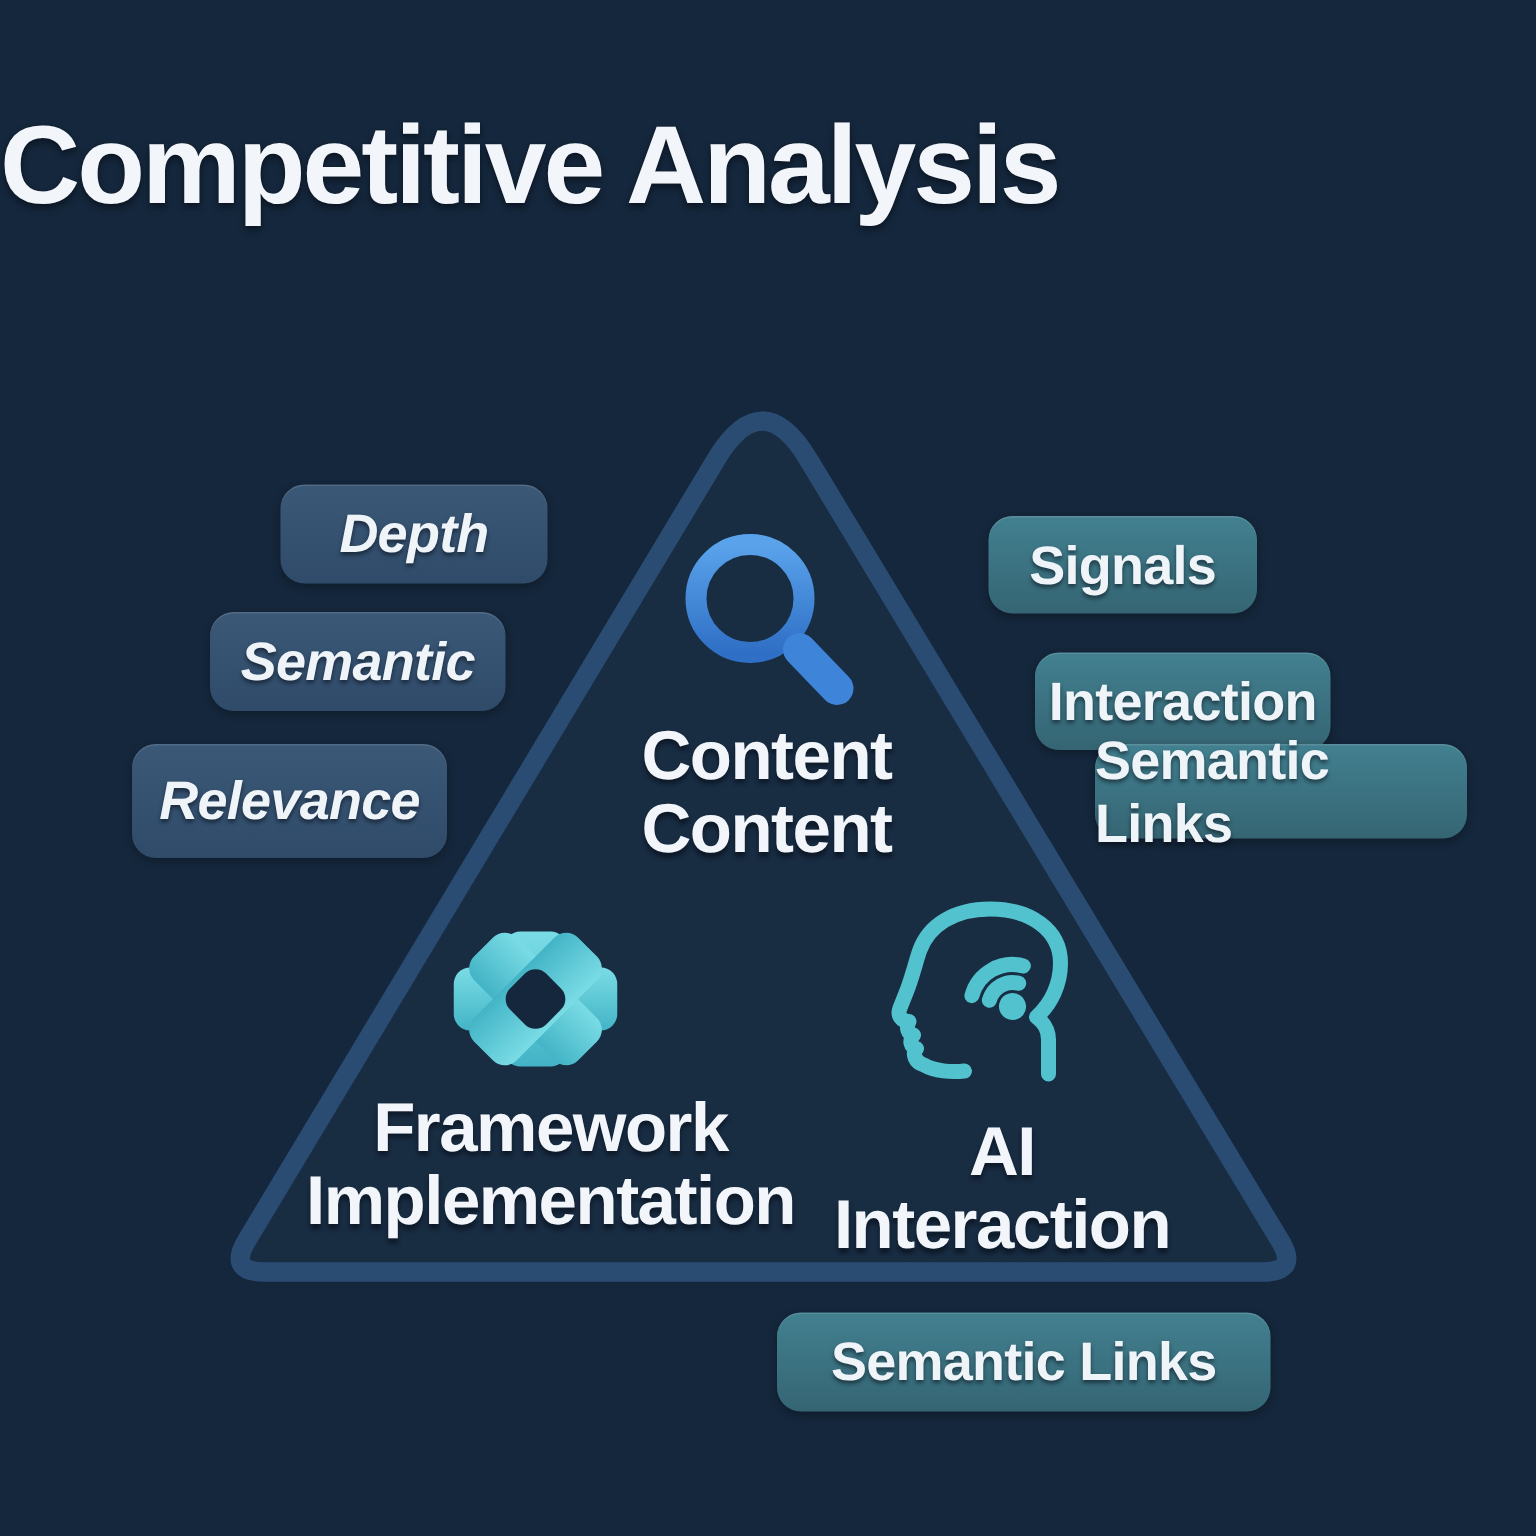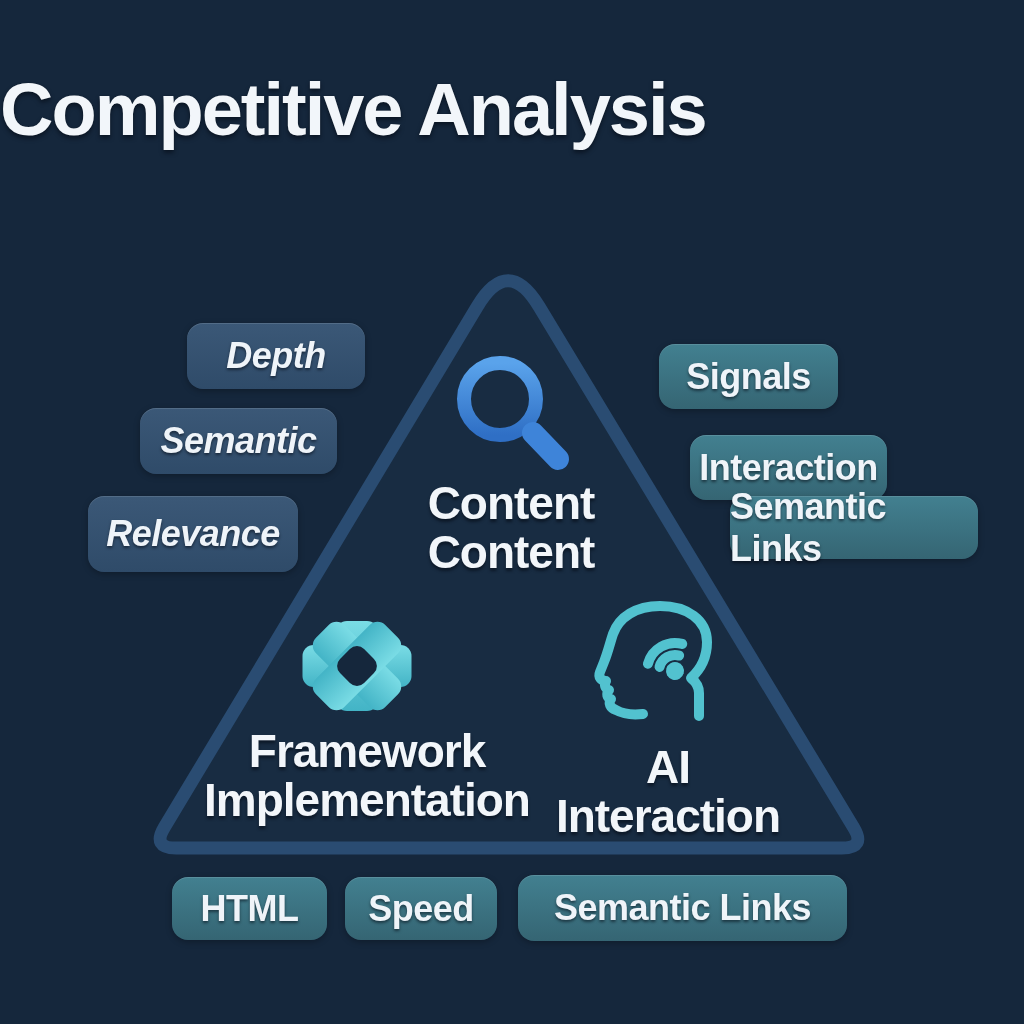--- a/index.html
+++ b/index.html
@@ -120,17 +120,15 @@
   </div>
 
   <div class="badge slate b-depth">Depth</div>
   <div class="badge slate b-structure">Semantic</div>
   <div class="badge slate b-relevance">Relevance</div>
 
   <div class="badge teal b-signals">Signals</div>
   <div class="badge teal b-interact">Interaction</div>
   <div class="badge teal b-semright">Semantic Links</div>
 
-  <div class="badge teal b-html">HTML</div>
-  <div class="badge teal b-speed">Speed</div>
   <div class="badge teal b-sembottom">Semantic Links</div>
 
 </div>
 
 </body></html>

